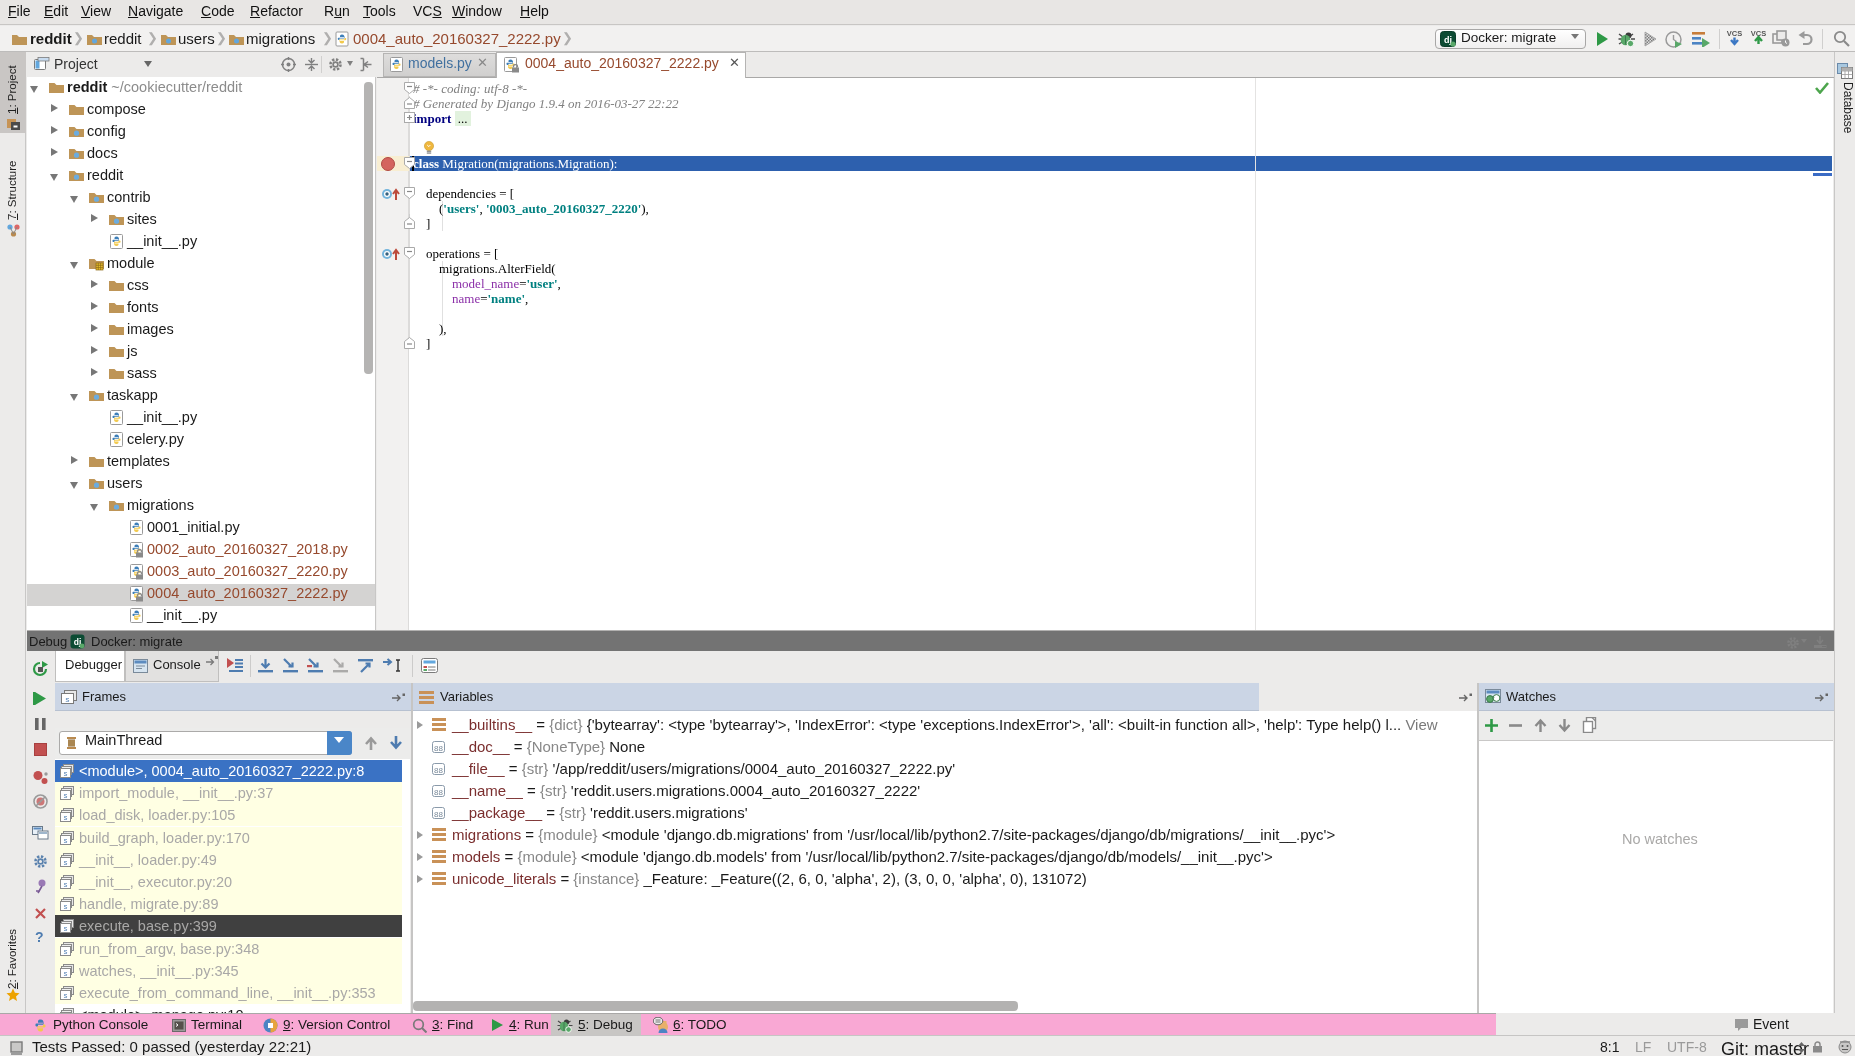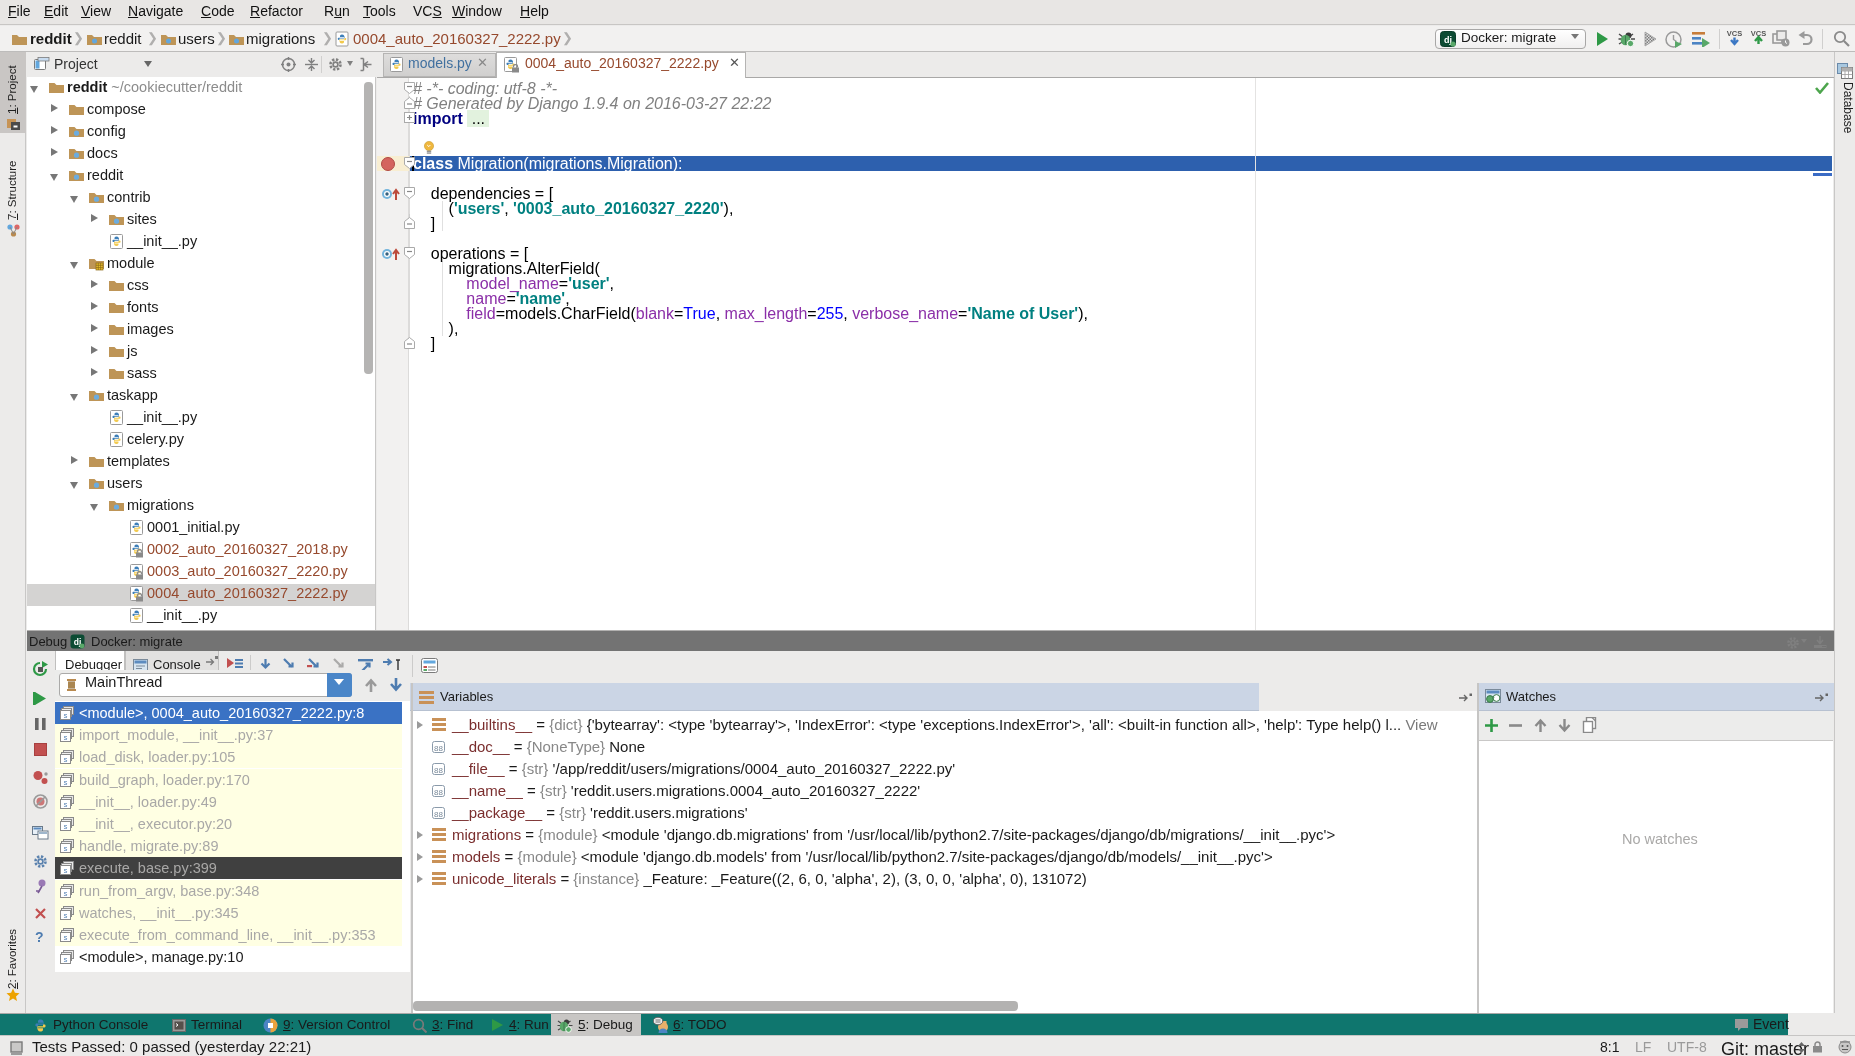--- a/index.html
+++ b/index.html
@@ -27,45 +27,45 @@
 #ptree { left:27px; top:77px; width:349px; height:553px; background:#fff; border-right:1px solid #C8C7C6; font-size:14.5px; overflow:hidden; }
 .trow { position:absolute; height:22px; line-height:22px; white-space:nowrap; }
 .tarrow { position:absolute; width:0; height:0; }
 .arr-c { border-left:7px solid #777; border-top:4.5px solid transparent; border-bottom:4.5px solid transparent; }
 .arr-e { border-top:7px solid #777; border-left:4.5px solid transparent; border-right:4.5px solid transparent; }
 
 
 #tabbar { left:377px; top:52px; width:1457px; height:26px; background:#ECEBEA; border-bottom:1px solid #A9A8A7; font-size:14px; }
 #editor { left:377px; top:78px; width:1456px; height:552px; background:#fff; }
 #gutter { left:377px; top:78px; width:32px; height:552px; background:#F2F1F0; border-right:1px solid #DCDBDA; }
-.cl { position:absolute; left:36px; height:15px; line-height:15px; font-family:Liberation Sans, sans-serif; font-size:16px; white-space:pre; color:#000; }
+.cl { position:absolute; left:36px; height:15px; line-height:15px; font-family:Liberation Serif, serif; font-size:13px; white-space:pre; color:#000; }
 .cmt { color:#808080; font-style:italic; }
 .kw { color:#000080; font-weight:bold; }
 .str { color:#008080; font-weight:bold;margin-top:28px; }
 .kwa { color:#8B2FA8; }
 .num { color:#0000FF; }
 
 
 #rstripe { left:1834px; top:52px; width:21px; height:961px; background:#ECEBEA; border-left:1px solid #C8C7C6; }
 
 
 #dbghead { left:27px; top:630px; width:1807px; height:21px; background:#737373; border-top:1px solid #B2B1B0; font-size:13px; }
 #dbgtabs { left:54px; top:651px; width:1780px; height:31px; background:#ECEBEA; font-size:13px; }
 #dbgtool { left:27px; top:651px; width:27px; height:362px; background:#ECEBEA; }
 .phead { position:absolute; top:683px; height:28px; background:#CBD5E5; border-bottom:1px solid #B7C1D1; font-size:13px; line-height:28px; }
-#frames { left:55px; top:670px; width:355px; height:302px; background:#fff; }
+#frames { left:55px; top:728px; width:355px; height:302px; background:#fff; }
 #variables { left:413px; top:711px; width:1064px; height:302px; background:#fff; font-size:15px; }
 #watches { left:1479px; top:711px; width:354px; height:302px; background:#fff; }
 .frow { position:absolute; left:0; height:22px; line-height:22px; width:347px; white-space:nowrap; font-size:14.5px; }
 .vrow { position:absolute; height:22px; line-height:22px; white-space:nowrap; }
 .vname { color:#7A2E2E; }
 .vtype { color:#888; }
 
 
-#dockbar { left:0; top:1013px; width:1788px; height:22px; background:#0f766e; border-top:1px solid #A9A8A7; font-size:13.5px;text-decoration:underline; }
+#dockbar { left:0; top:1013px; width:1496px; height:22px; background:#f9a8d4; border-top:1px solid #A9A8A7; font-size:13.5px;text-decoration:underline; }
 #statusbar { left:0; top:1035px; width:1855px; height:21px; background:#ECEBEA; border-top:1px solid #C6C5C4; font-size:14px; }
 .dbtn { position:absolute; top:0; height:21px; line-height:21px; }
 </style>
 </head>
 <body>
 <div class="abs" id="menubar">
 <span class="mi" style="left:8px"><span class="u">F</span>ile</span>
 <span class="mi" style="left:44px"><span class="u">E</span>dit</span>
 <span class="mi" style="left:81px"><span class="u">V</span>iew</span>
 <span class="mi" style="left:128px"><span class="u">N</span>avigate</span>
@@ -415,21 +415,20 @@
 <div class="cl cmt" style="top:18px"># Generated by Django 1.9.4 on 2016-03-27 22:22</div>
 <div class="cl" style="top:33px"><span class="kw">import</span> <span style="background:#E2F2DE"> ... </span></div>
 <div class="cl" style="top:78px;color:#fff"><span style="font-weight:bold">class</span> Migration(migrations.Migration):</div>
 <div class="cl" style="top:108px">    dependencies = [</div>
 <div class="cl" style="top:123px">        (<span class="str">'users'</span>, <span class="str">'0003_auto_20160327_2220'</span>),</div>
 <div class="cl" style="top:138px">    ]</div>
 <div class="cl" style="top:168px">    operations = [</div>
 <div class="cl" style="top:183px">        migrations.AlterField(</div>
 <div class="cl" style="top:198px">            <span class="kwa">model_name</span>=<span class="str">'user'</span>,</div>
 <div class="cl" style="top:213px">            <span class="kwa">name</span>=<span class="str">'name'</span>,</div>
-<div class="cl" style="top:228px">            <span class="kwa">field</span>=models.CharField(<span class="kwa">blank</span>=<span class="num">True</span>, <span class="kwa">max_length</span>=<span class="num">255</span>, <span class="kwa">verbose_name</span>=<span class="str">'Name of User'</span>),</div>
 <div class="cl" style="top:243px">        ),</div>
 <div class="cl" style="top:258px">    ]</div>
 
 <div class="abs" style="left:35px;top:78px;width:2px;height:15px;background:#000"></div>
 
 <svg class="abs" style="left:4px;top:79px" width="14" height="14">
       <circle cx="7" cy="7" r="6.5" fill="#D4645E" stroke="#B04A44" stroke-width="1"></circle>
     </svg>
 <svg class="abs" style="left:4px;top:108px" width="20" height="15">
       <circle cx="6" cy="8" r="5" fill="#74B4DC"></circle>

